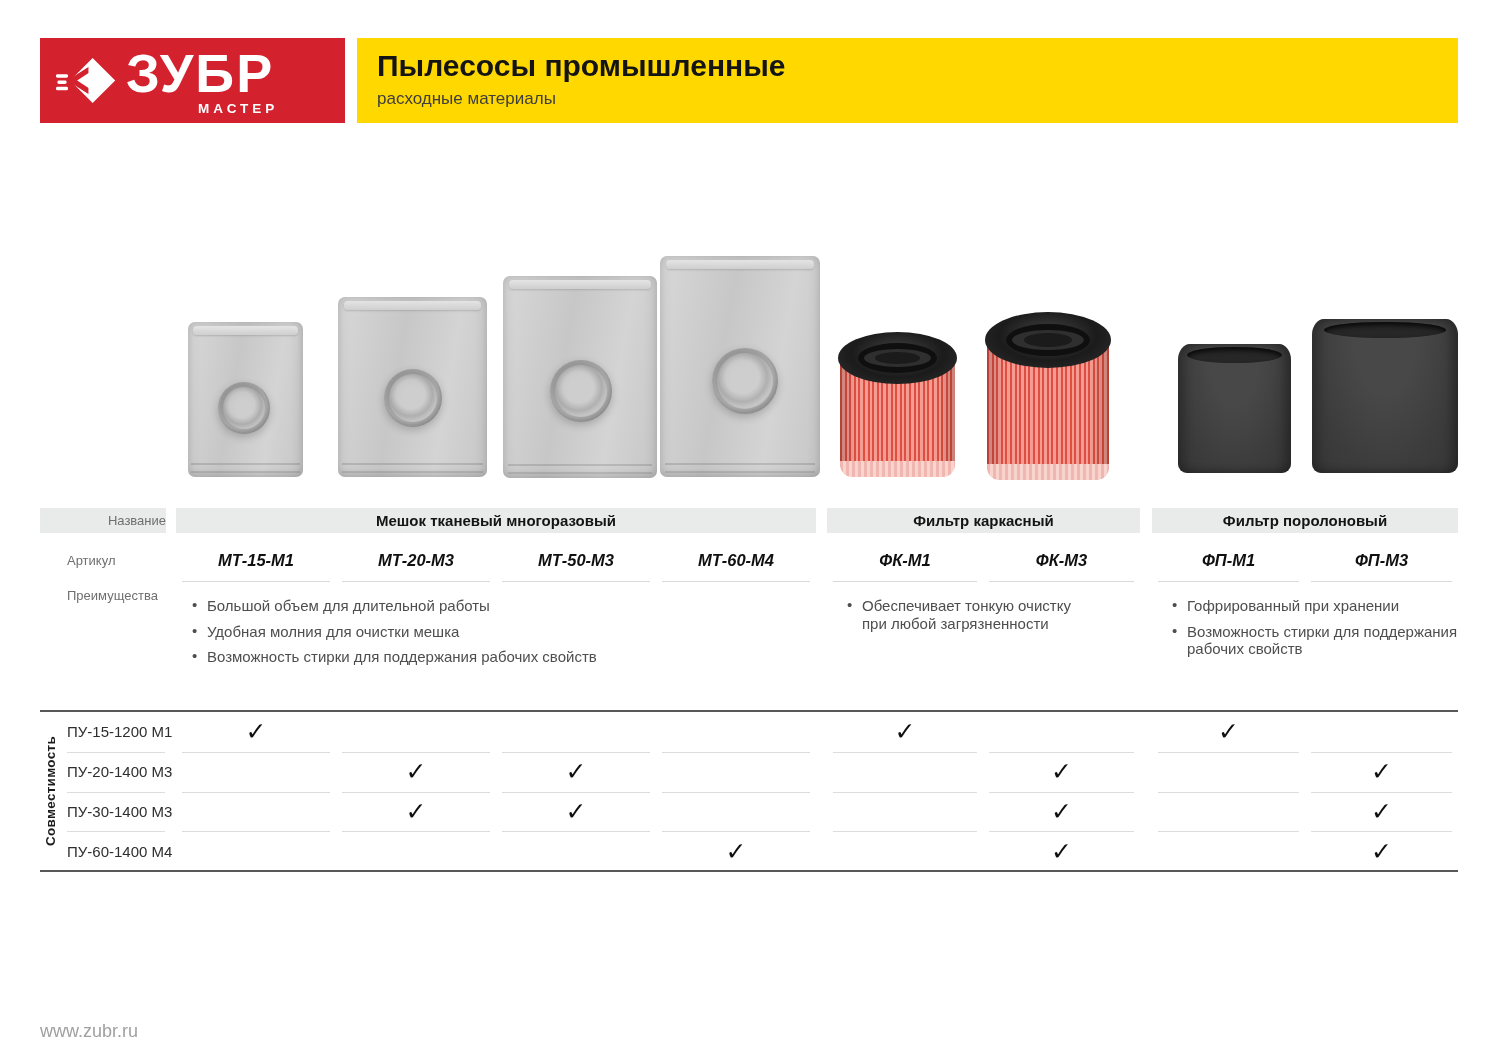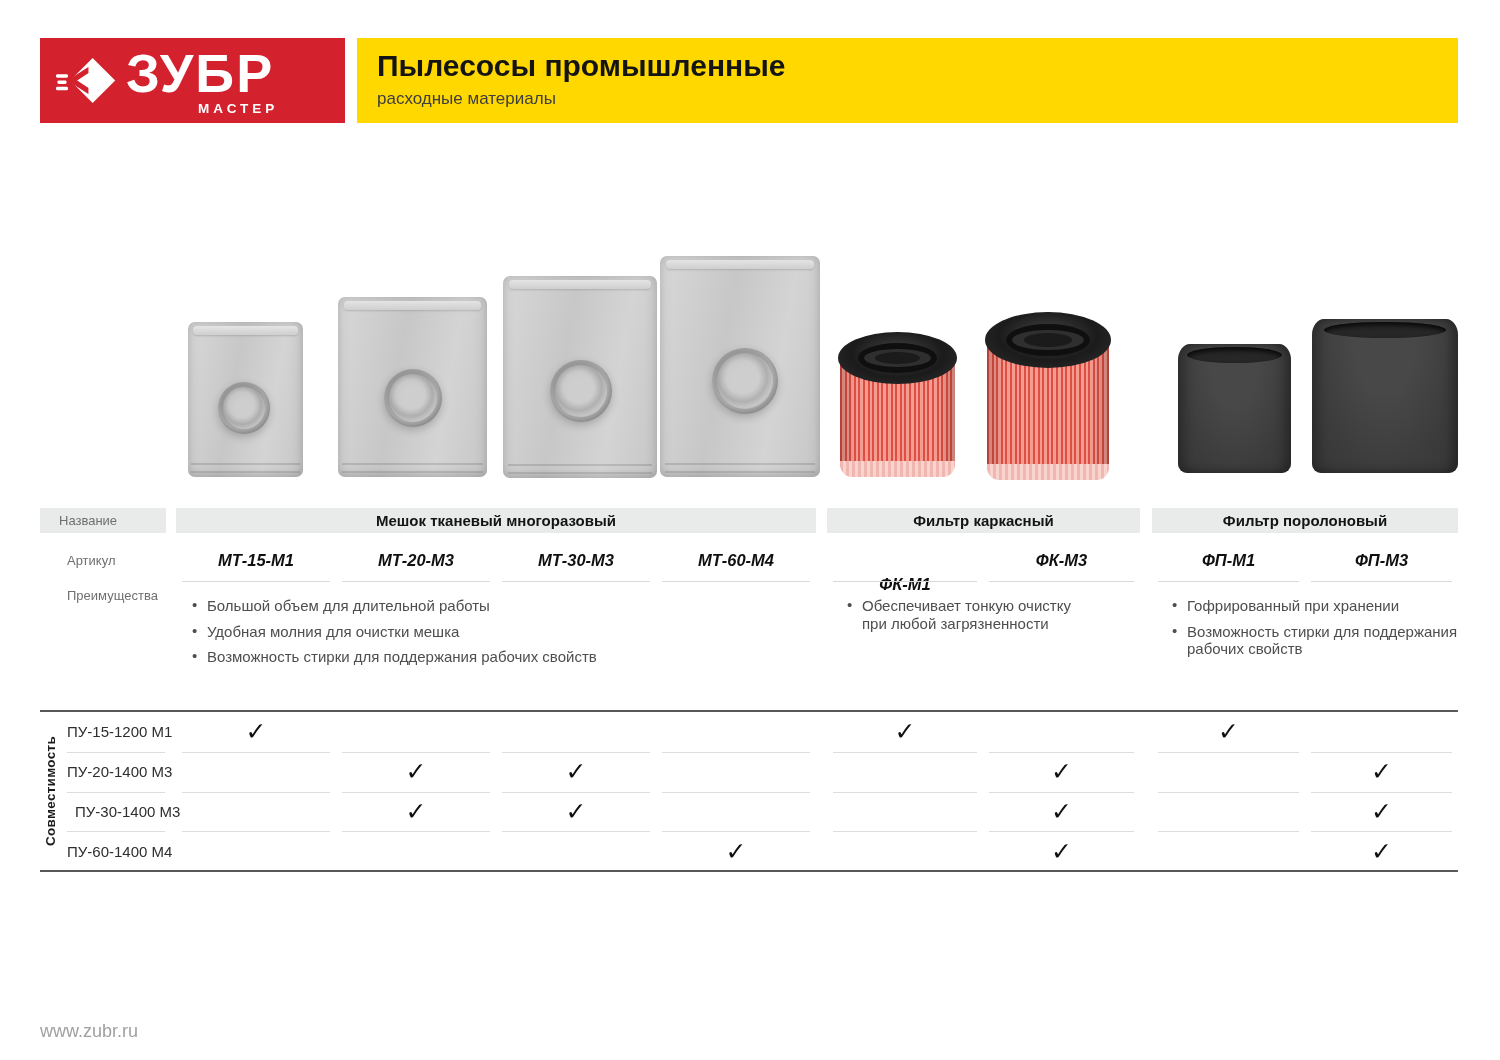--- a/index.html
+++ b/index.html
@@ -27,21 +27,21 @@
   .fk-base{position:absolute;left:2px;right:2px;bottom:0;height:16px;background:repeating-linear-gradient(to right,#f0b6b0 0 3px,#f9d3ce 3px 6px);border-radius:0 0 12px 12px/0 0 13px 13px;}
   .fk-cap{position:absolute;left:0;right:0;top:0;background:radial-gradient(ellipse at 50% 42%,#3d3d3d 0 12%,#1b1b1b 55%,#232323 72%);border-radius:50%;}
   .fk-ring{position:absolute;left:17%;right:17%;top:21%;bottom:21%;border-radius:50%;border:6px solid #0f0f0f;background:#2f2f2f;}
   .fk-ring::after{content:"";position:absolute;inset:16%;border-radius:50%;background:#1b1b1b;}
 
   .fp{position:absolute;background:radial-gradient(ellipse at 50% 10%,#484848 0 30%,#3c3c3c 70%,#363636);border-radius:12px 12px 9px 9px/16px 16px 9px 9px;box-shadow:inset -7px 0 10px rgba(0,0,0,.28),inset 7px 0 10px rgba(0,0,0,.22);}
   .fp::before{content:"";position:absolute;left:8%;right:8%;top:3px;height:16px;border-radius:50%;background:#272727;box-shadow:inset 0 3px 5px rgba(0,0,0,.8);}
 
   
   .grey-box{position:absolute;height:25px;line-height:25px;background:#e9eaea;}
-  .row-label{color:#6f6f6f;font-size:13px;padding-left:19px;box-sizing:border-box;}
+  .row-label{color:#6f6f6f;font-size:13px;padding-left:19px;box-sizing:border-box;text-align:right;}
   .group-header{font-weight:700;font-size:15px;color:#141414;text-align:center;}
   .plain-label{position:absolute;left:40px;width:126px;color:#6f6f6f;font-size:13px;padding-left:27px;box-sizing:border-box;}
   .article-code{position:absolute;height:32px;line-height:32px;text-align:center;font-weight:700;font-size:16.5px;color:#101010;font-style:italic;}
   .hline{position:absolute;height:1px;background:#d9d9d9;}
   .adv-list{position:absolute;margin:0;padding:0;list-style:none;}
   .adv-list li{position:relative;padding-left:17px;margin-bottom:8px;font-size:15px;line-height:1.18;color:#4e4e4e;white-space:pre-line;}
   .adv-list li::before{content:"\2022";position:absolute;left:2px;top:-1px;color:#4e4e4e;}
   .thick-line{position:absolute;left:40px;width:1418px;height:2px;background:#585858;}
   .vlabel{position:absolute;left:50px;top:791px;transform:translate(-50%,-50%) rotate(-90deg);font-weight:700;font-size:13.5px;color:#1c1c1c;white-space:nowrap;letter-spacing:.3px;}
   .model-label{position:absolute;display:flex;align-items:center;font-size:15px;color:#2e2e2e;}
@@ -115,25 +115,25 @@
 
   <div class="thick-line" style="top:710px;"></div>
   <div class="thick-line" style="top:870px;"></div>
   <div class="vlabel">Совместимость</div>
 
   <div class="footer-url">www.zubr.ru</div>
 <div class="article-code" style="left: 176px; top: 544px; width: 160px;">МТ-15-М1</div>
     <div class="hline" style="left: 182px; top: 581px; width: 148px;"></div>
     <div class="article-code" style="left: 336px; top: 544px; width: 160px;">МТ-20-М3</div>
     <div class="hline" style="left: 342px; top: 581px; width: 148px;"></div>
-    <div class="article-code" style="left: 496px; top: 544px; width: 160px;">МТ-30-М3</div>
+    <div class="article-code" style="left: 496px; top: 544px; width: 160px;">МТ-50-М3</div>
     <div class="hline" style="left: 502px; top: 581px; width: 148px;"></div>
     <div class="article-code" style="left: 656px; top: 544px; width: 160px;">МТ-60-М4</div>
     <div class="hline" style="left: 662px; top: 581px; width: 148px;"></div>
-    <div class="article-code" style="left: 827px; top: 544px; width: 156px; margin-top: 24px;">ФК-М1</div>
+    <div class="article-code" style="left: 827px; top: 544px; width: 156px;">ФК-М1</div>
     <div class="hline" style="left: 833px; top: 581px; width: 144px;"></div>
     <div class="article-code" style="left: 983px; top: 544px; width: 157px;">ФК-М3</div>
     <div class="hline" style="left: 989px; top: 581px; width: 145px;"></div>
     <div class="article-code" style="left: 1152px; top: 544px; width: 153px;">ФП-М1</div>
     <div class="hline" style="left: 1158px; top: 581px; width: 141px;"></div>
     <div class="article-code" style="left: 1305px; top: 544px; width: 153px;">ФП-М3</div>
     <div class="hline" style="left: 1311px; top: 581px; width: 141px;"></div>
     <ul class="adv-list" style="left: 190px; top: 597px; width: 445px;">
       <li>Большой объем для длительной работы</li>
       <li>Удобная молния для очистки мешка</li>
@@ -143,21 +143,21 @@
       <li>Обеспечивает тонкую очистку
 при любой загрязненности</li>
     </ul>
     <ul class="adv-list" style="left: 1170px; top: 597px; width: 305px;">
       <li>Гофрированный при хранении</li>
       <li>Возможность стирки для поддержания
 рабочих свойств</li>
     </ul>
     <div class="model-label" style="left: 67px; top: 712px; width: 110px; height: 39.75px;">ПУ-15-1200 М1</div>
     <div class="model-label" style="left: 67px; top: 751.75px; width: 110px; height: 39.75px;">ПУ-20-1400 М3</div>
-    <div class="model-label" style="left: 67px; top: 791.5px; width: 110px; height: 39.75px; margin-left: 8px;">ПУ-30-1400 М3</div>
+    <div class="model-label" style="left: 67px; top: 791.5px; width: 110px; height: 39.75px;">ПУ-30-1400 М3</div>
     <div class="model-label" style="left: 67px; top: 831.25px; width: 110px; height: 39.75px;">ПУ-60-1400 М4</div>
     <div class="check-cell" style="left: 176px; top: 712px; width: 160px; height: 39.75px;">✓</div>
     <div class="check-cell" style="left: 827px; top: 712px; width: 156px; height: 39.75px;">✓</div>
     <div class="check-cell" style="left: 1152px; top: 712px; width: 153px; height: 39.75px;">✓</div>
     <div class="sep" style="left: 67px; top: 751.75px; width: 98px;"></div>
     <div class="sep" style="left: 182px; top: 751.75px; width: 148px;"></div>
     <div class="sep" style="left: 342px; top: 751.75px; width: 148px;"></div>
     <div class="sep" style="left: 502px; top: 751.75px; width: 148px;"></div>
     <div class="sep" style="left: 662px; top: 751.75px; width: 148px;"></div>
     <div class="sep" style="left: 833px; top: 751.75px; width: 144px;"></div>

